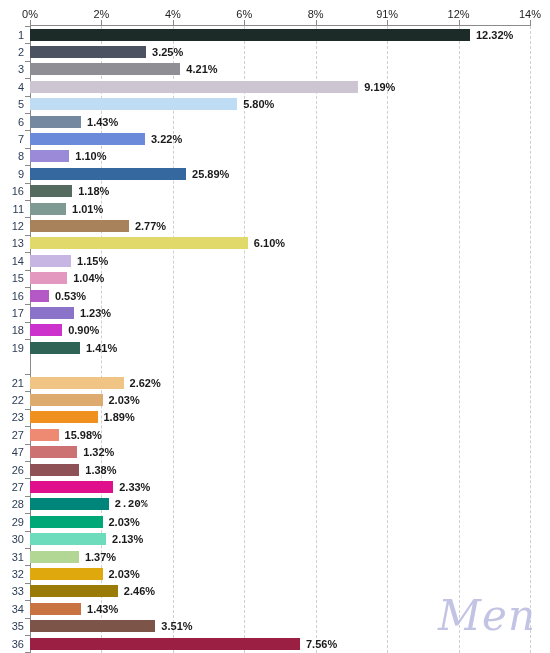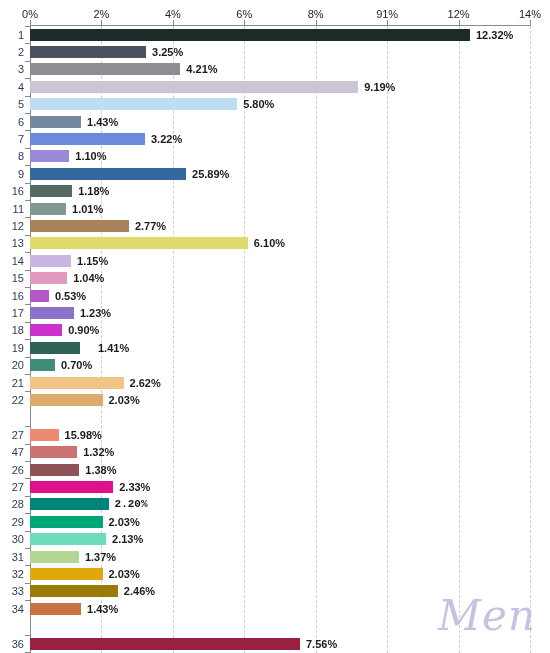--- a/index.html
+++ b/index.html
@@ -266,40 +266,40 @@
       <div class="row" style="top: 295.8px;">
         <div class="row-label" style="right: 526px;">18</div>
         <div class="y-tick-mark" style="left: 25px; top: 0px;"></div>
         <div class="bar" style="left: 30px; width: 32.1429px; background: rgb(204, 51, 204);"></div>
         <div class="bar-value" style="left: 68.1429px;">0.90%</div>
       </div>
       <div class="row" style="top: 313.2px;">
         <div class="row-label" style="right: 526px;">19</div>
         <div class="y-tick-mark" style="left: 25px; top: 0px;"></div>
         <div class="bar" style="left: 30px; width: 50.3571px; background: rgb(46, 99, 86);"></div>
-        <div class="bar-value" style="left: 98px;">1.41%</div>
-      </div>
-      <div class="row" style="top: 330.6px;">
-        <div class="row-label" style="right: 526px;">20</div>
-        <div class="y-tick-mark" style="left: 25px; top: 0px;"></div>
-        <div class="bar" style="left: 30px; width: 25px; background: rgb(63, 140, 120);"></div>
-        <div class="bar-value" style="left: 61px;">0.70%</div>
+        <div class="bar-value" style="left: 86px;">1.41%</div>
       </div>
       <div class="row" style="top: 348px;">
         <div class="row-label" style="right: 526px;">21</div>
         <div class="y-tick-mark" style="left: 25px; top: 0px;"></div>
         <div class="bar" style="left: 30px; width: 93.5714px; background: rgb(240, 196, 133);"></div>
         <div class="bar-value" style="left: 129.571px;">2.62%</div>
       </div>
       <div class="row" style="top: 365.4px;">
         <div class="row-label" style="right: 526px;">22</div>
         <div class="y-tick-mark" style="left: 25px; top: 0px;"></div>
         <div class="bar" style="left: 30px; width: 72.5px; background: rgb(221, 171, 110);"></div>
         <div class="bar-value" style="left: 108.5px;">2.03%</div>
       </div>
+      <div class="row" style="top: 382.8px;">
+        <div class="row-label" style="right: 526px;">23</div>
+        <div class="y-tick-mark" style="left: 25px; top: 0px;"></div>
+        <div class="bar" style="left: 30px; width: 67.5px; background: rgb(240, 144, 31);"></div>
+        <div class="bar-value" style="left: 103.5px;">1.89%</div>
+      </div>
       <div class="row" style="top: 400.2px;">
         <div class="row-label" style="right: 526px;">27</div>
         <div class="y-tick-mark" style="left: 25px; top: 0px;"></div>
         <div class="bar" style="left: 30px; width: 28.5714px; background: rgb(239, 138, 114);"></div>
         <div class="bar-value" style="left: 64.5714px;">15.98%</div>
       </div>
       <div class="row" style="top: 417.6px;">
         <div class="row-label" style="right: 526px;">47</div>
         <div class="y-tick-mark" style="left: 25px; top: 0px;"></div>
         <div class="bar" style="left: 30px; width: 47.1429px; background: rgb(205, 114, 114);"></div>
@@ -351,20 +351,26 @@
         <div class="row-label" style="right: 526px;">33</div>
         <div class="y-tick-mark" style="left: 25px; top: 0px;"></div>
         <div class="bar" style="left: 30px; width: 87.8571px; background: rgb(154, 123, 7);"></div>
         <div class="bar-value" style="left: 123.857px;">2.46%</div>
       </div>
       <div class="row" style="top: 574.2px;">
         <div class="row-label" style="right: 526px; text-align: right;">34</div>
         <div class="y-tick-mark" style="left: 25px; top: 0px;"></div>
         <div class="bar" style="left: 30px; width: 51.0714px; background: rgb(202, 115, 66);"></div>
         <div class="bar-value" style="left: 87.0714px;">1.43%</div>
+      </div>
+      <div class="row" style="top: 591.6px;">
+        <div class="row-label" style="right: 526px;">35</div>
+        <div class="y-tick-mark" style="left: 25px; top: 0px;"></div>
+        <div class="bar" style="left: 30px; width: 125.357px; background: rgb(125, 84, 72);"></div>
+        <div class="bar-value" style="left: 161.357px;">3.51%</div>
       </div>
       <div class="row" style="top: 609px;">
         <div class="row-label" style="right: 526px;">36</div>
         <div class="y-tick-mark" style="left: 25px; top: 0px;"></div>
         <div class="bar" style="left: 30px; width: 270px; background: rgb(154, 31, 67);"></div>
         <div class="bar-value" style="left: 306px;">7.56%</div>
       </div>
       <div class="y-tick-mark" style="left: 25px; top: 626.4px;"></div>
     </div>
 

